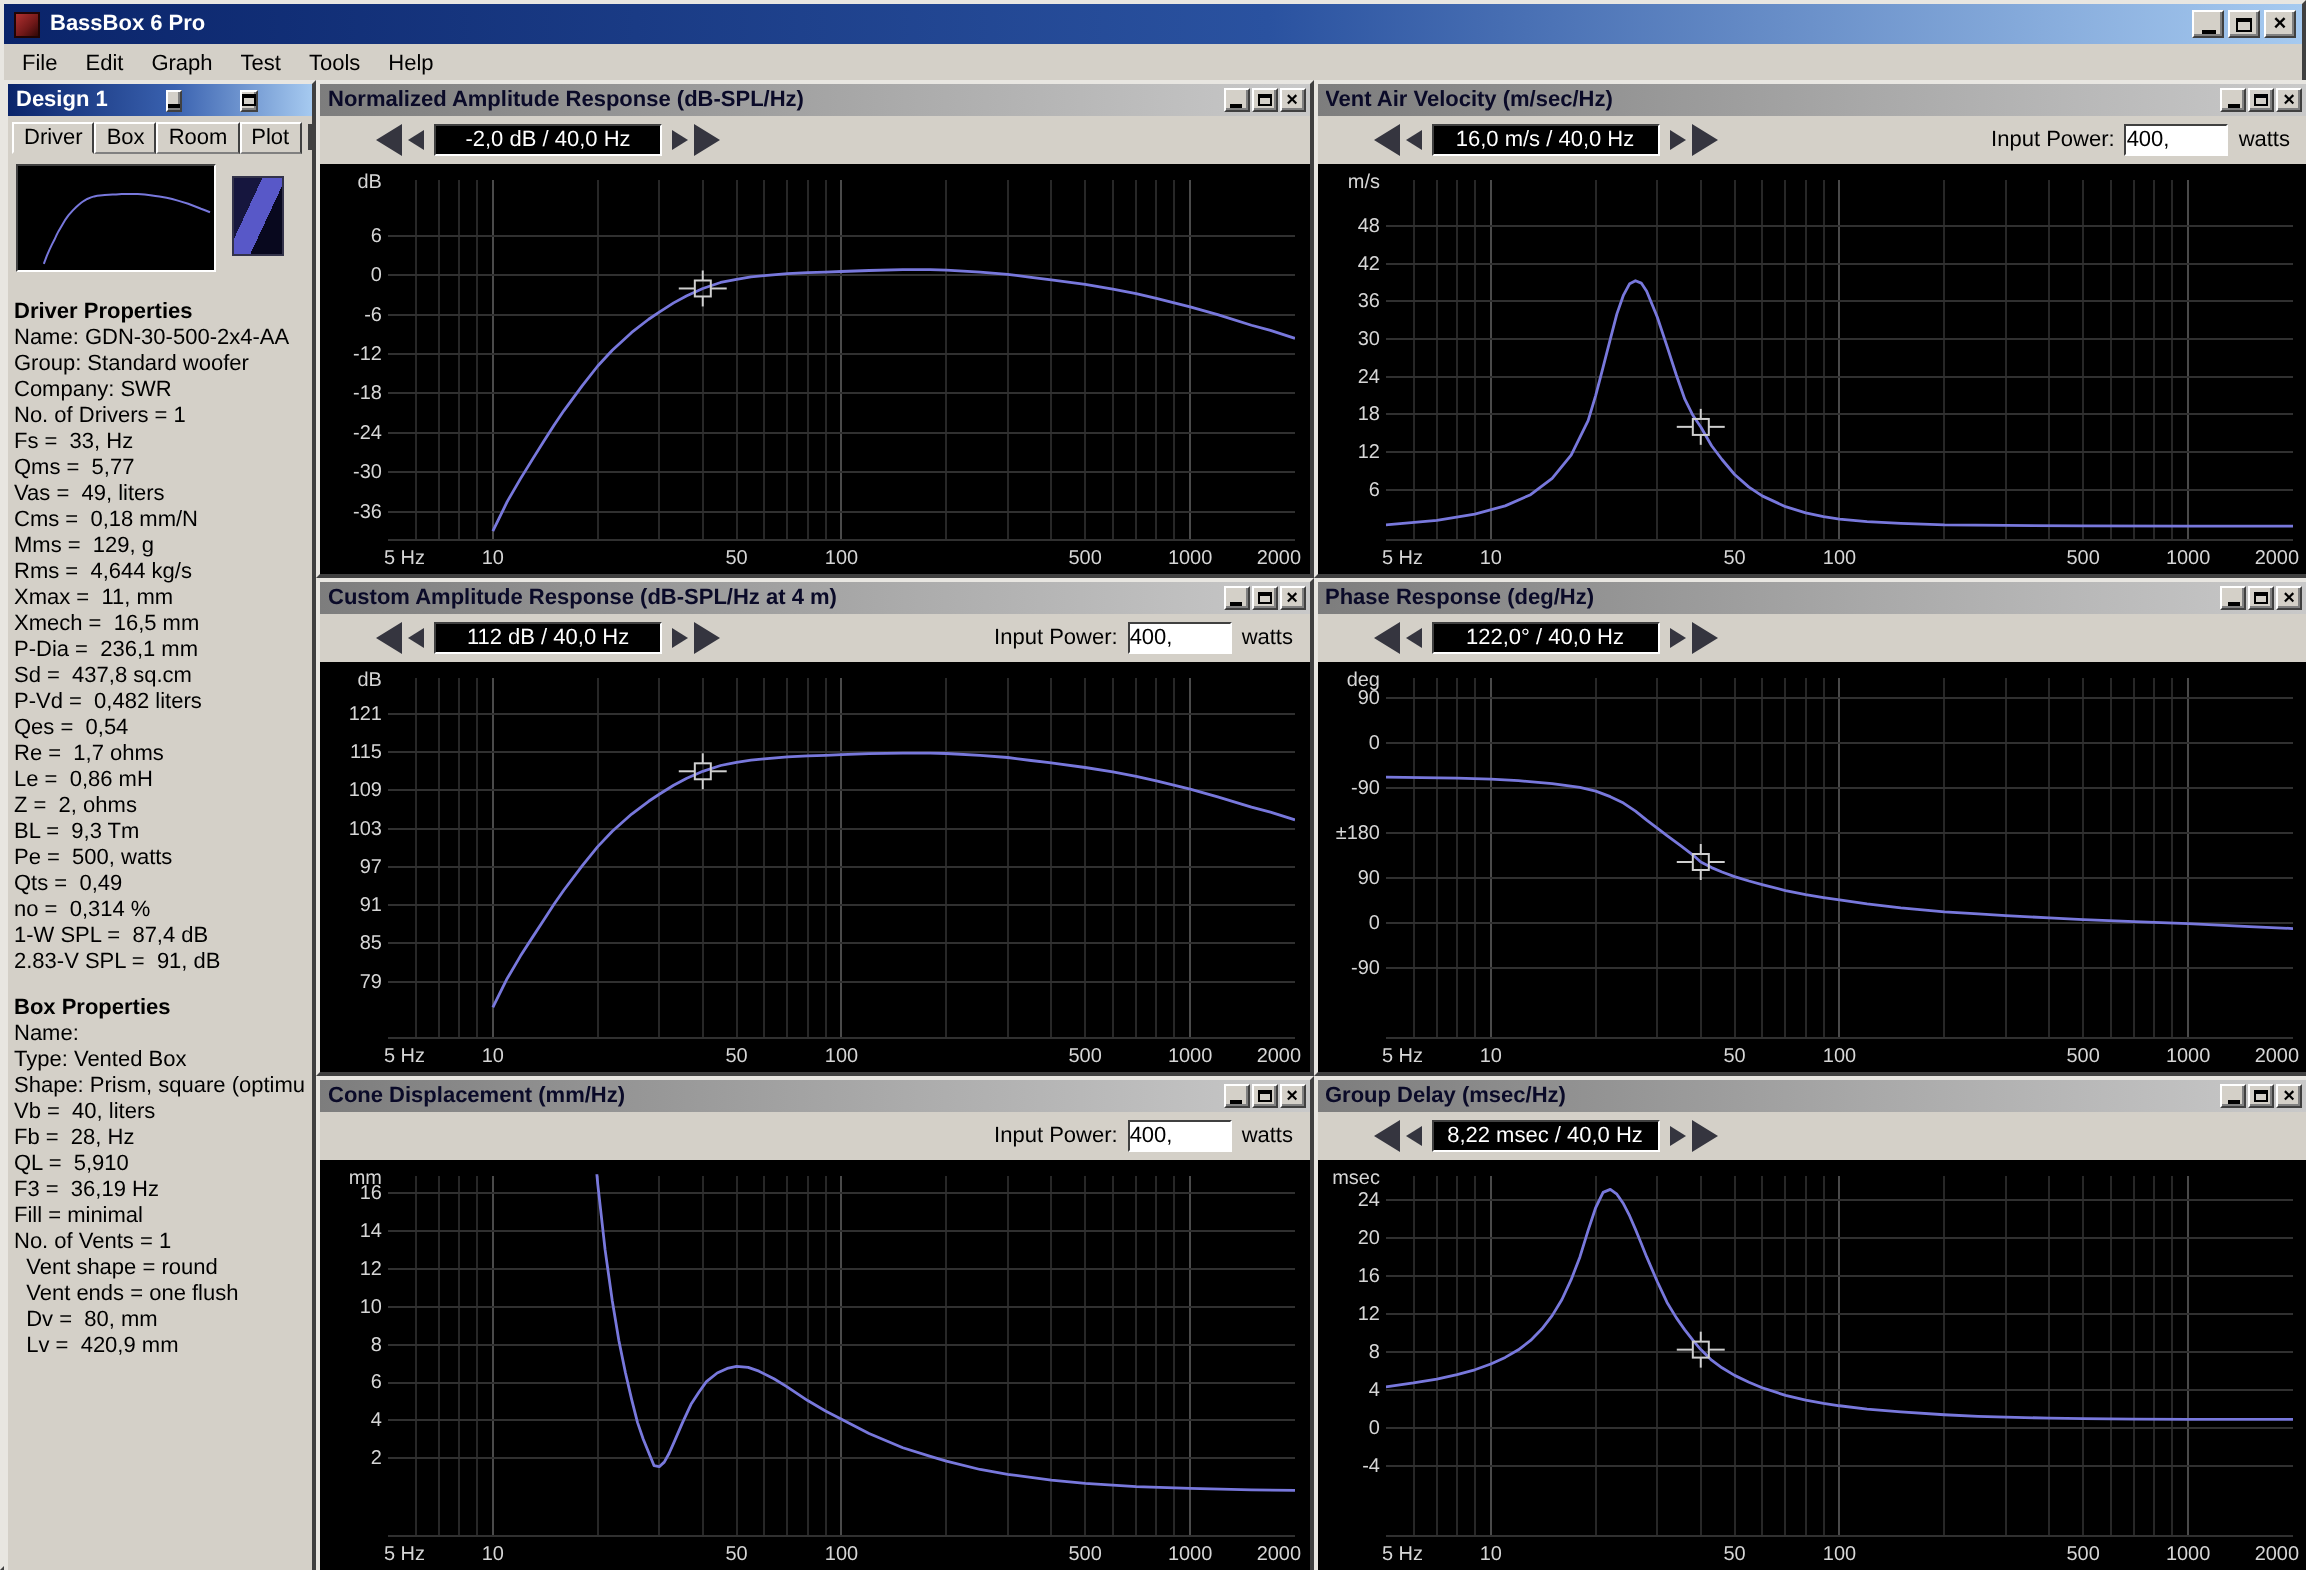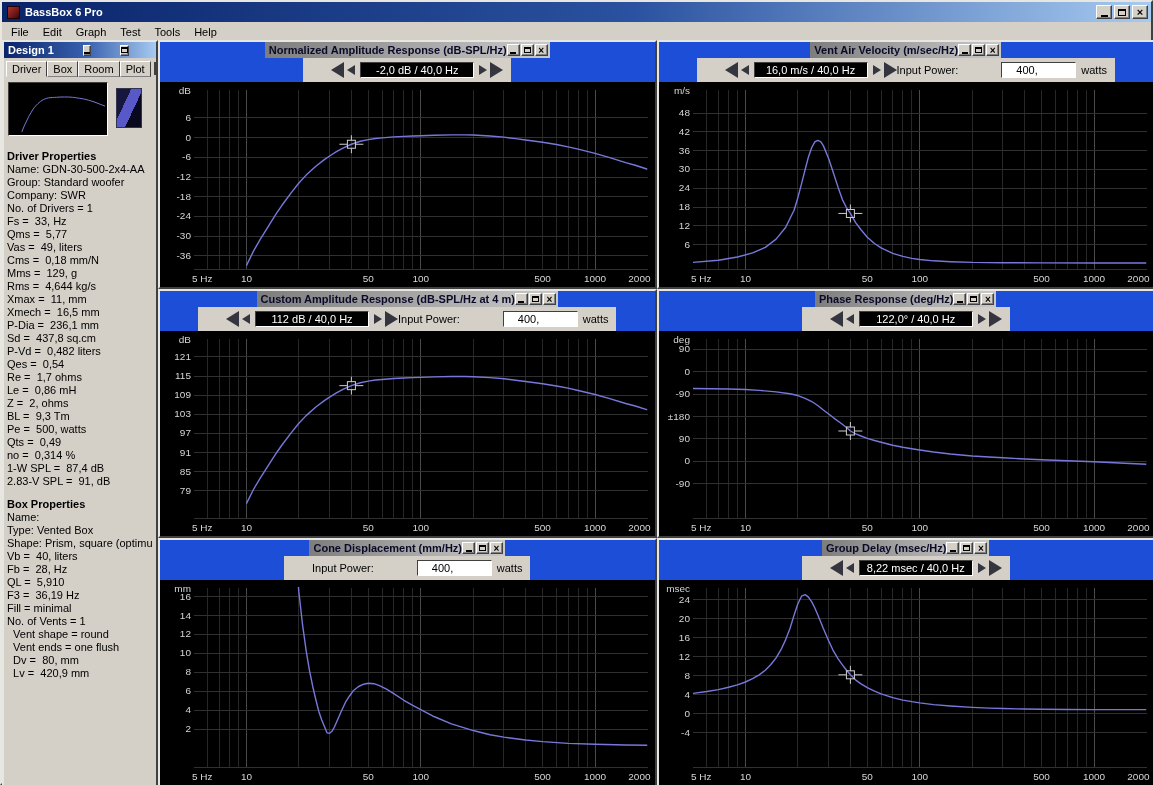--- a/index.html
+++ b/index.html
@@ -41,38 +41,38 @@
   .thumb { width:100px; height:54px; background:#000; border:1px solid; border-color:#404040 #fff #fff #404040; }
   .thumb svg { display:block; width:98px; height:52px; }
   .box-icon { width:26px; height:40px; margin-top:6px; border:1px solid #33334a; background:linear-gradient(115deg,#16163e 34%,#5858c8 34%,#5858c8 62%,#08081e 62%); }
   .dp-props { padding:8px 0 0 3px; overflow:hidden; flex:1; }
   .prop-header { font-weight:bold; line-height:14px; white-space:nowrap; }
   .prop-header.gap { margin-top:9px; }
   .prop-line { white-space:pre; line-height:13px; height:13px; overflow:hidden; }
 
   
   .graphs { flex:1; display:grid; grid-template-columns:1fr 1fr; grid-template-rows:1fr 1fr 1fr; min-width:0; }
-  .gpanel { border:2px solid; border-color:#e8e6e1 #404040 #404040 #e8e6e1; background:#1d4ed8; display:flex; flex-direction:column; min-width:0; min-height:0;align-items:center; }
+  .gpanel { border:2px solid; border-color:#e8e6e1 #404040 #404040 #e8e6e1; background:#1d4ed8; display:flex; flex-direction:column; min-width:0; min-height:0; }
   .gtitle { height:16px; flex:none; background:linear-gradient(90deg,#7d7d7d 0%,#a8a8a8 55%,#c9c9c9 100%); display:flex; align-items:center; padding:0 2px 0 4px; }
   .gtitle-text { flex:1; font-weight:bold; color:#0a0a28; white-space:nowrap; overflow:hidden; }
   .gbtns { display:flex; gap:1px; }
   .gbtn { width:13px; height:12px; }
   .gbtn .gl-min { margin-top:6px; width:6px; }
   .gbtn .gl-max { width:7px; height:6px; }
   .gbtn .gl-x { font-size:10px; line-height:9px; }
   .gcontrols { height:24px; flex:none; display:flex; align-items:center; padding:2px 8px 2px 28px; background:#d4d0c8; }
   .stepper { display:flex; align-items:center; gap:3px; }
   .tri { width:0; height:0; border-style:solid; display:inline-block; }
   .tri-l.lg { border-width:8px 13px 8px 0; border-color:transparent #35353f transparent transparent; }
   .tri-l.sm { border-width:5px 8px 5px 0;  border-color:transparent #35353f transparent transparent; }
   .tri-r.sm { border-width:5px 0 5px 8px;  border-color:transparent transparent transparent #35353f; }
   .tri-r.lg { border-width:8px 0 8px 13px; border-color:transparent transparent transparent #35353f; }
   .readout { width:114px; height:16px; background:#000; color:#fff; display:flex; align-items:center; justify-content:center; border:1px solid; border-color:#404040 #fff #fff #404040; white-space:nowrap; margin:0 2px; }
   .ipower { margin-left:auto; display:flex; align-items:center; gap:5px; white-space:nowrap; }
-  .ifield { width:75px; height:16px; background:#fff; border:1px solid; border-color:#404040 #fff #fff #404040; font:11px "Liberation Sans",sans-serif; padding:0 14px; color:#000;margin-left:38px; }
+  .ifield { width:52px; height:16px; background:#fff; border:1px solid; border-color:#404040 #fff #fff #404040; font:11px "Liberation Sans",sans-serif; padding:0 0; color:#000; }
   .plot { flex:1; min-height:0; background:#000; display:block; width:100%; }
 </style>
 </head>
 <body>
 
 <div class="app">
 
   <div class="titlebar">
     <span class="app-icon"></span>
     <span class="title-text">BassBox 6 Pro</span>

